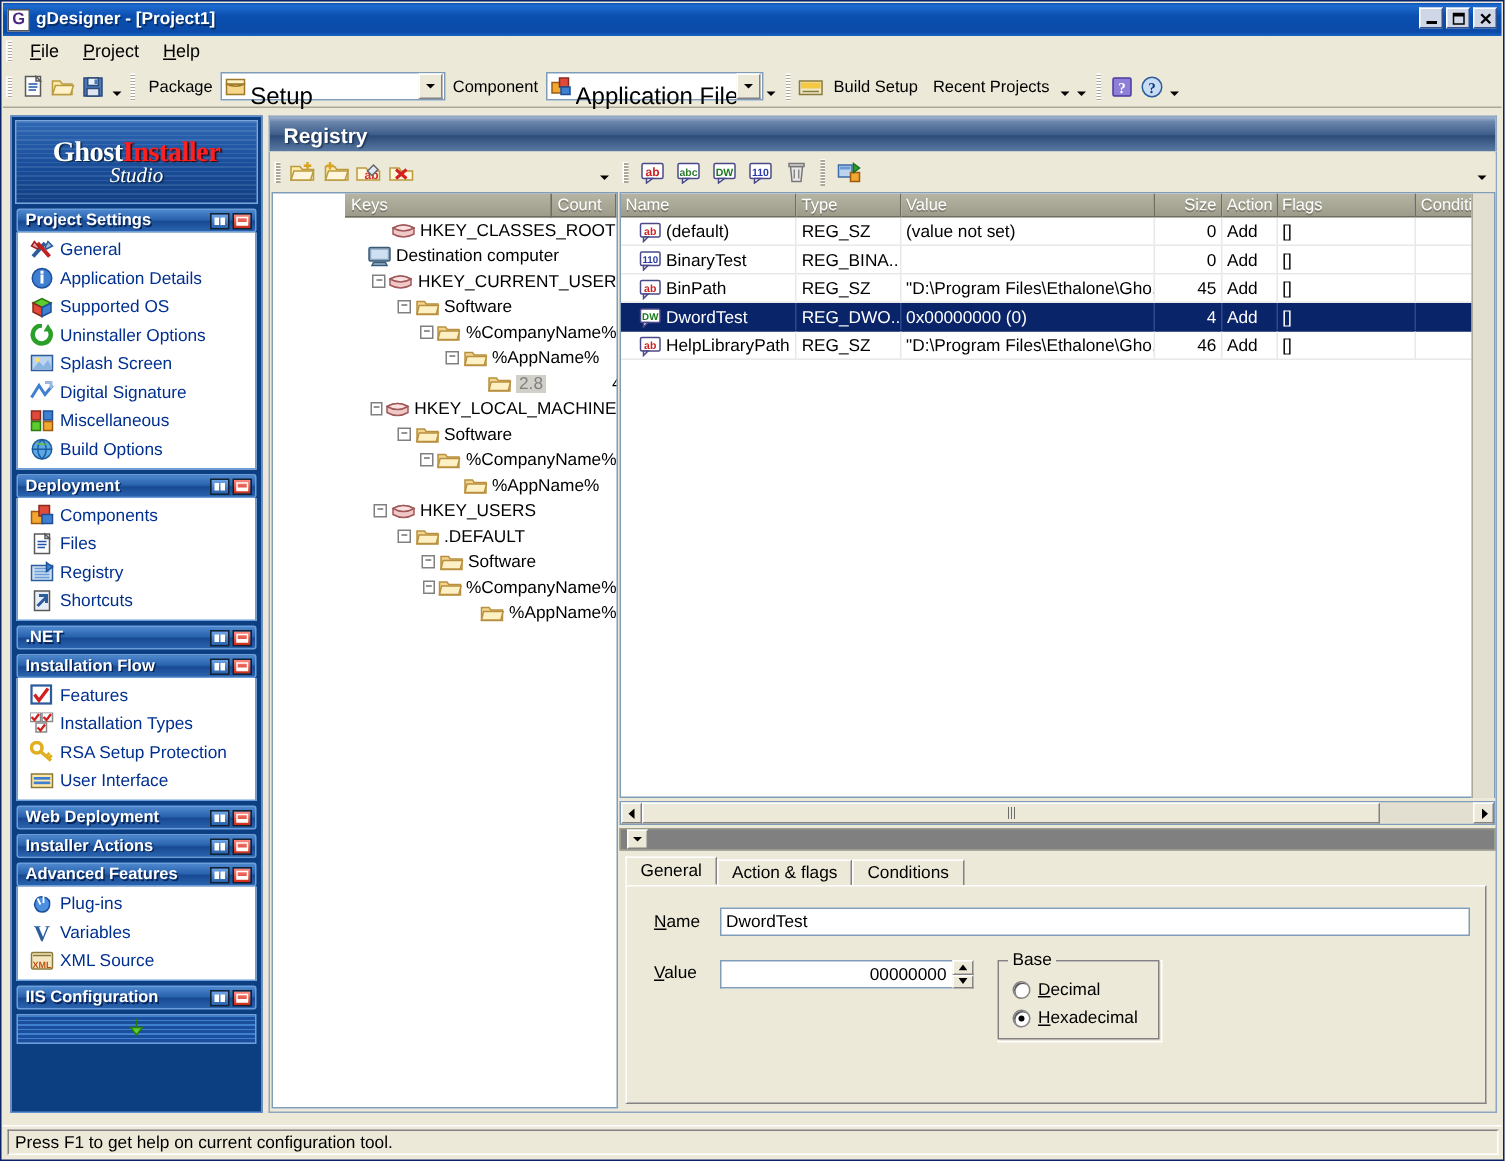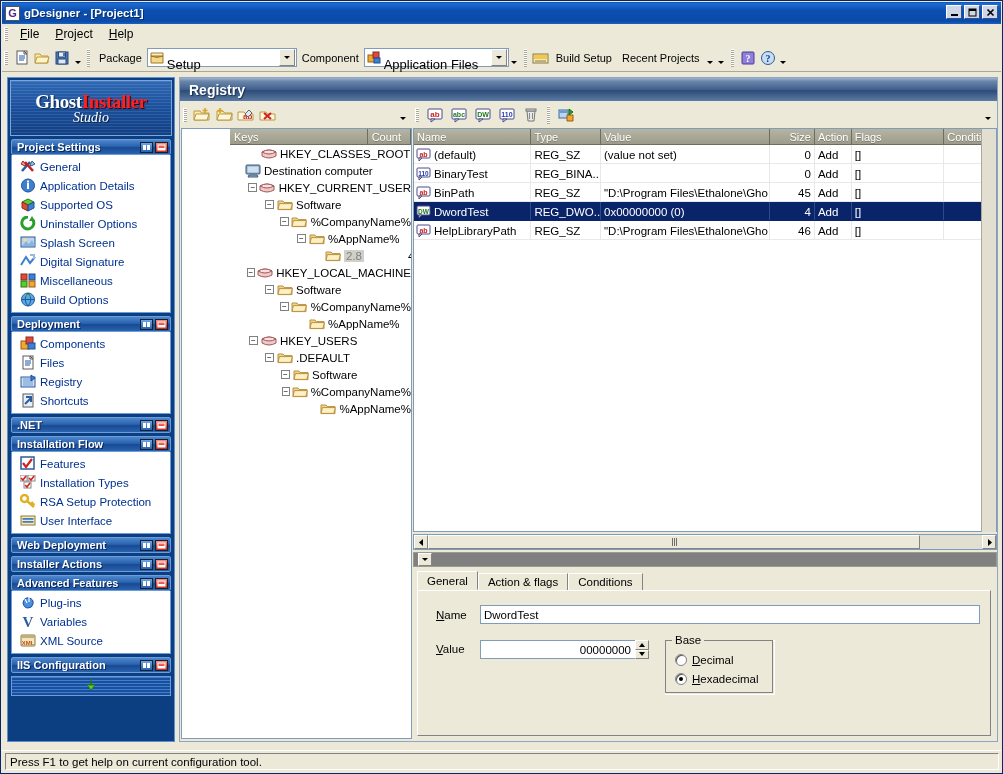--- a/index.html
+++ b/index.html
@@ -66,21 +66,21 @@
     width:11px;height:20px;display:flex;align-items:flex-end;justify-content:center;
     padding-bottom:4px;box-sizing:border-box;
   }
   .caret{width:0;height:0;border-left:3px solid transparent;border-right:3px solid transparent;border-top:3px solid #000;}
   .tb-label{padding:0 5px;font-size:11px;}
   .combo{
     height:19px;background:#fff;border:1px solid #7f9db9;
     display:flex;align-items:center;box-sizing:border-box;position:relative;
   }
   .combo .cb-ico{margin:0 3px 0 2px;display:flex;}
-  .combo .cb-text{flex:1;font-size:13px;color:#000;white-space:nowrap;overflow:hidden;margin-top:14px;}
+  .combo .cb-text{flex:1;font-size:16px;color:#000;white-space:nowrap;overflow:hidden;margin-top:14px;}
   .combo .cb-btn{
     width:16px;height:17px;margin-right:1px;background:#ece9d8;
     border:1px solid #fff;border-right-color:#848284;border-bottom-color:#848284;
     display:flex;align-items:center;justify-content:center;box-sizing:border-box;
   }
   .cb-w1{width:150px;}
   .cb-w2{width:145px;}
 
   
   .sidebar{
@@ -195,21 +195,21 @@
     box-sizing:border-box;overflow:hidden;white-space:nowrap;padding:0 3px;
     text-shadow:0 1px 0 rgba(0,0,0,.25);
   }
   .lhdr .ch.r{justify-content:flex-end;}
   .lrow{height:18px;display:flex;border-bottom:1px solid #e8e8e8;font-size:11.5px;color:#000;}
   .lrow.sel{background:#0a246a;color:#fff;border-bottom:1px solid #0a246a;}
   .lrow.sel .cell{border-right:1px solid #2a4a8a;}
   .lrow .cell{box-sizing:border-box;padding:1px 3px 0 3px;overflow:hidden;white-space:nowrap;
               border-right:1px solid #e8e8e8;display:flex;align-items:center;}
   .lrow .cell.r{justify-content:flex-end;}
-  .lrow .cell.namecell{padding-left:2px;}
+  .lrow .cell.namecell{padding-left:12px;}
   .vico{width:15px;height:14px;margin-right:3px;flex:0 0 auto;display:flex;}
 
   
   .hscroll{
     position:absolute;left:0;top:432px;width:584px;height:16px;
     background:#ece9d8;border:1px solid #7f9db9;box-sizing:border-box;display:flex;align-items:center;
   }
   .sb-arrow{width:14px;height:14px;background:#ece9d8;border:1px solid #fff;
     border-right-color:#848284;border-bottom-color:#848284;
     display:flex;align-items:center;justify-content:center;box-sizing:border-box;flex:0 0 auto;}

